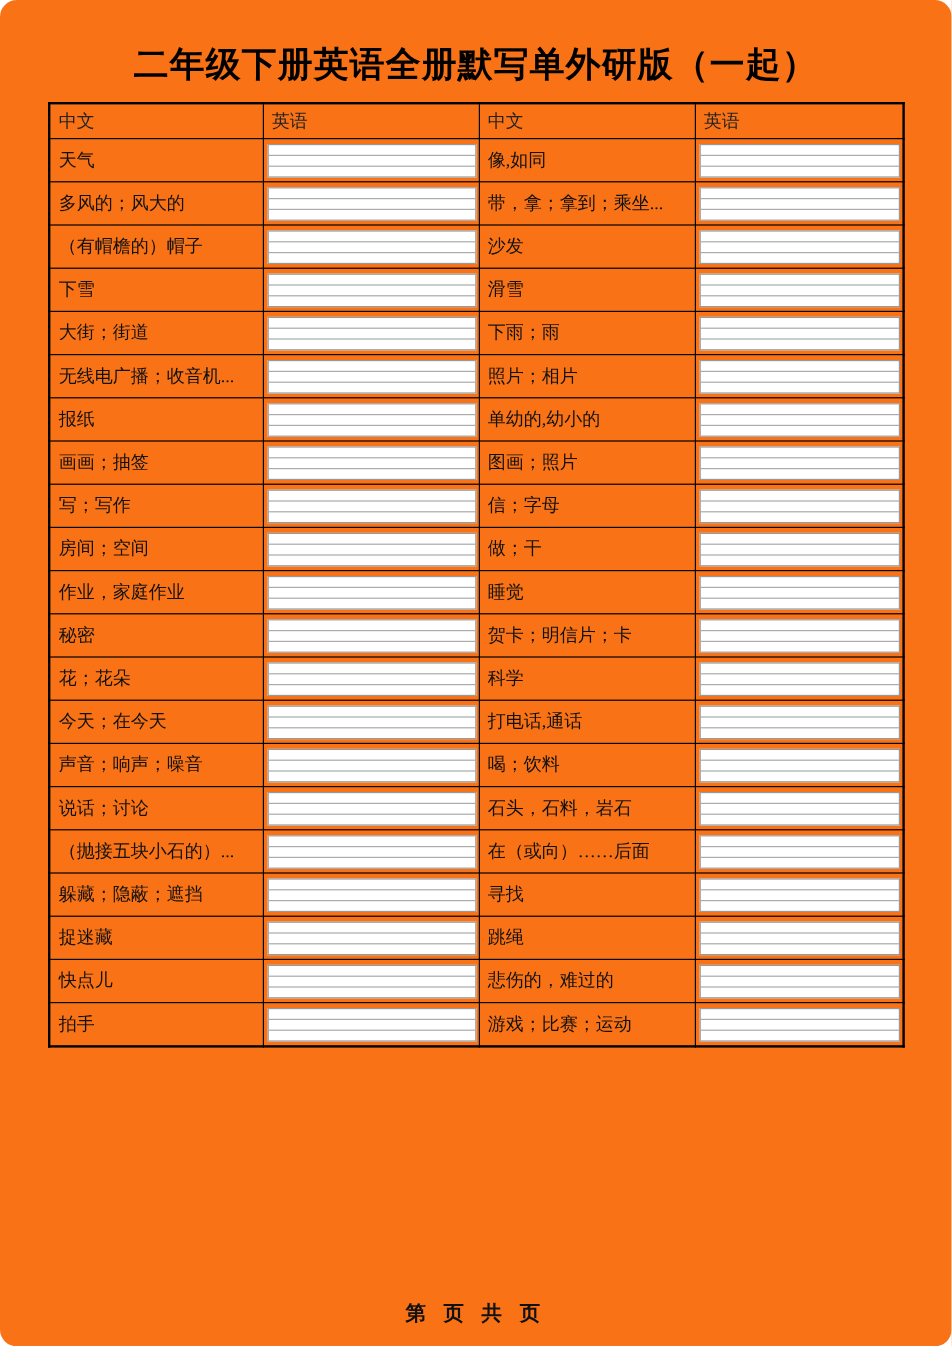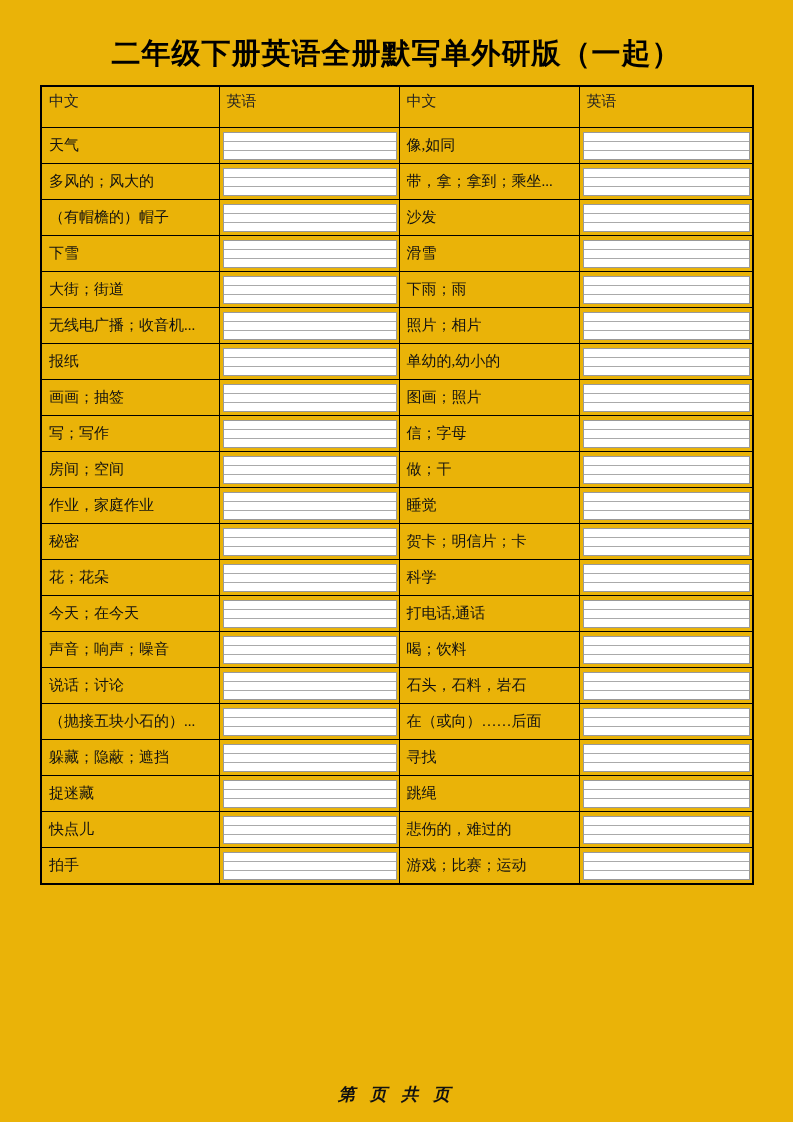--- a/index.html
+++ b/index.html
@@ -4,24 +4,25 @@
 <style>
   html, body {
     margin: 0;
     padding: 0;
     background: #ffffff;
   }
   .page {
     position: relative;
     width: 793px;
     height: 1122px;
-    background: #eab308;
+    background: #f97316;
     font-family: "Liberation Serif", "DejaVu Serif", serif;
     color: #000000;
     overflow: hidden;
+    border-radius: 14px;
   }
   .title {
     margin: 0;
     position: absolute;
     top: 34px;
     left: 0;
     width: 100%;
     text-align: center;
     font-size: 29px;
     font-weight: 700;
@@ -40,21 +41,21 @@
   table.vocab th,
   table.vocab td {
     border: 1px solid #000000;
     margin: 0;
   }
   table.vocab th {
     height: 28px;
     font-weight: 400;
     font-size: 15px;
     text-align: left;
-    padding: 0 0 12px 7px;
+    padding: 0 0 0 7px;
     vertical-align: middle;
     color: #222222;
   }
   td.cn {
     height: 35px;
     font-size: 15px;
     padding: 0 2px 0 7px;
     vertical-align: middle;
     color: #111111;
     white-space: nowrap;
@@ -86,21 +87,20 @@
     position: absolute;
     top: 1083px;
     left: 0;
     width: 100%;
     text-align: center;
     font-family: "Liberation Sans", "DejaVu Sans", sans-serif;
     font-size: 17px;
     font-weight: 700;
     letter-spacing: 5px;
     color: #111111;
-    font-style: italic;
   }
 </style>
 </head>
 <body>
 
 <div class="page">
 
   <h1 class="title">二年级下册英语全册默写单外研版（一起）</h1>
 
   <table class="vocab">

